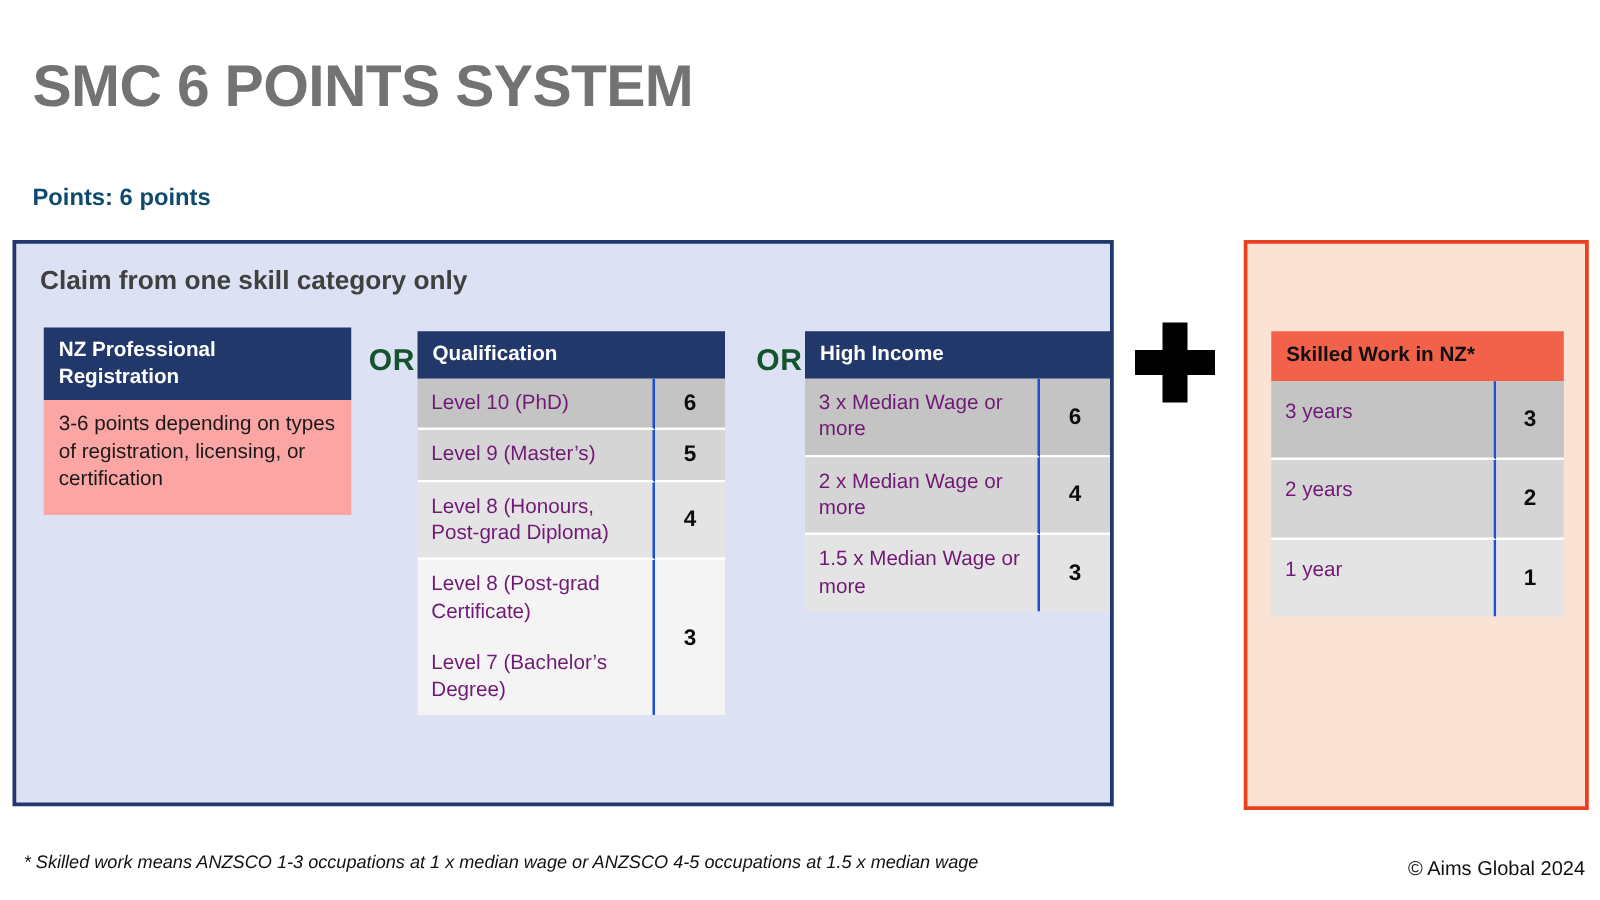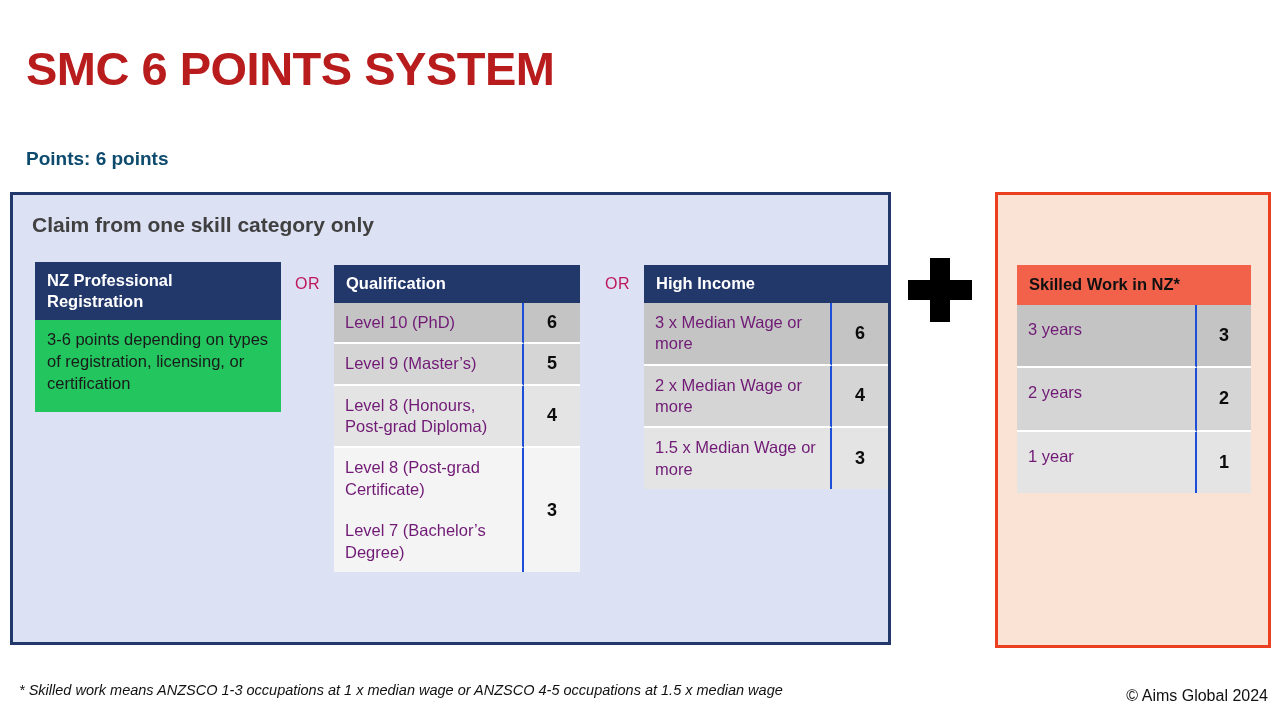--- a/index.html
+++ b/index.html
@@ -17,21 +17,21 @@
   }
 
   
   #page-title {
     position: absolute;
     left: 26px;
     top: 44px;
     font-size: 47px;
     font-weight: bold;
     letter-spacing: -0.5px;
-    color: #b91c1c;
+    color: #737373;
     line-height: 1.05;
     white-space: nowrap;
   }
 
   #points-line {
     position: absolute;
     left: 26px;
     top: 148px;
     font-size: 19px;
     font-weight: bold;
@@ -67,43 +67,43 @@
     position: absolute;
   }
 
   #col-registration { left: 22px;  top: 67px;  width: 246px; }
   #col-qualification{ left: 321px; top: 70px;  width: 246px; }
   #col-income       { left: 631px; top: 70px;  width: 244px; }
 
   
   .or-label {
     position: absolute;
-    font-size: 16px;
-    font-weight: normal;
-    color: #be185d;
+    font-size: 24px;
+    font-weight: bold;
+    color: #14532d;
     letter-spacing: 0.5px;
   }
   #or-1 { left: 282px; top: 80px; }
   #or-2 { left: 592px; top: 80px; }
 
   
   .card-header {
     background: #22386b;
     color: #ffffff;
     font-size: 16.5px;
     font-weight: bold;
     padding: 8px 12px 9px 12px;
     box-sizing: border-box;
     line-height: 1.25;
   }
   .card-header.two-line { min-height: 52px; }
 
   
   #registration-body {
-    background: #22c55e;
+    background: #fca5a5;
     color: #1a1a1a;
     font-size: 16.5px;
     line-height: 1.33;
     padding: 9px 12px 12px 12px;
     box-sizing: border-box;
     min-height: 92px;
   }
 
   
   .score-table {

